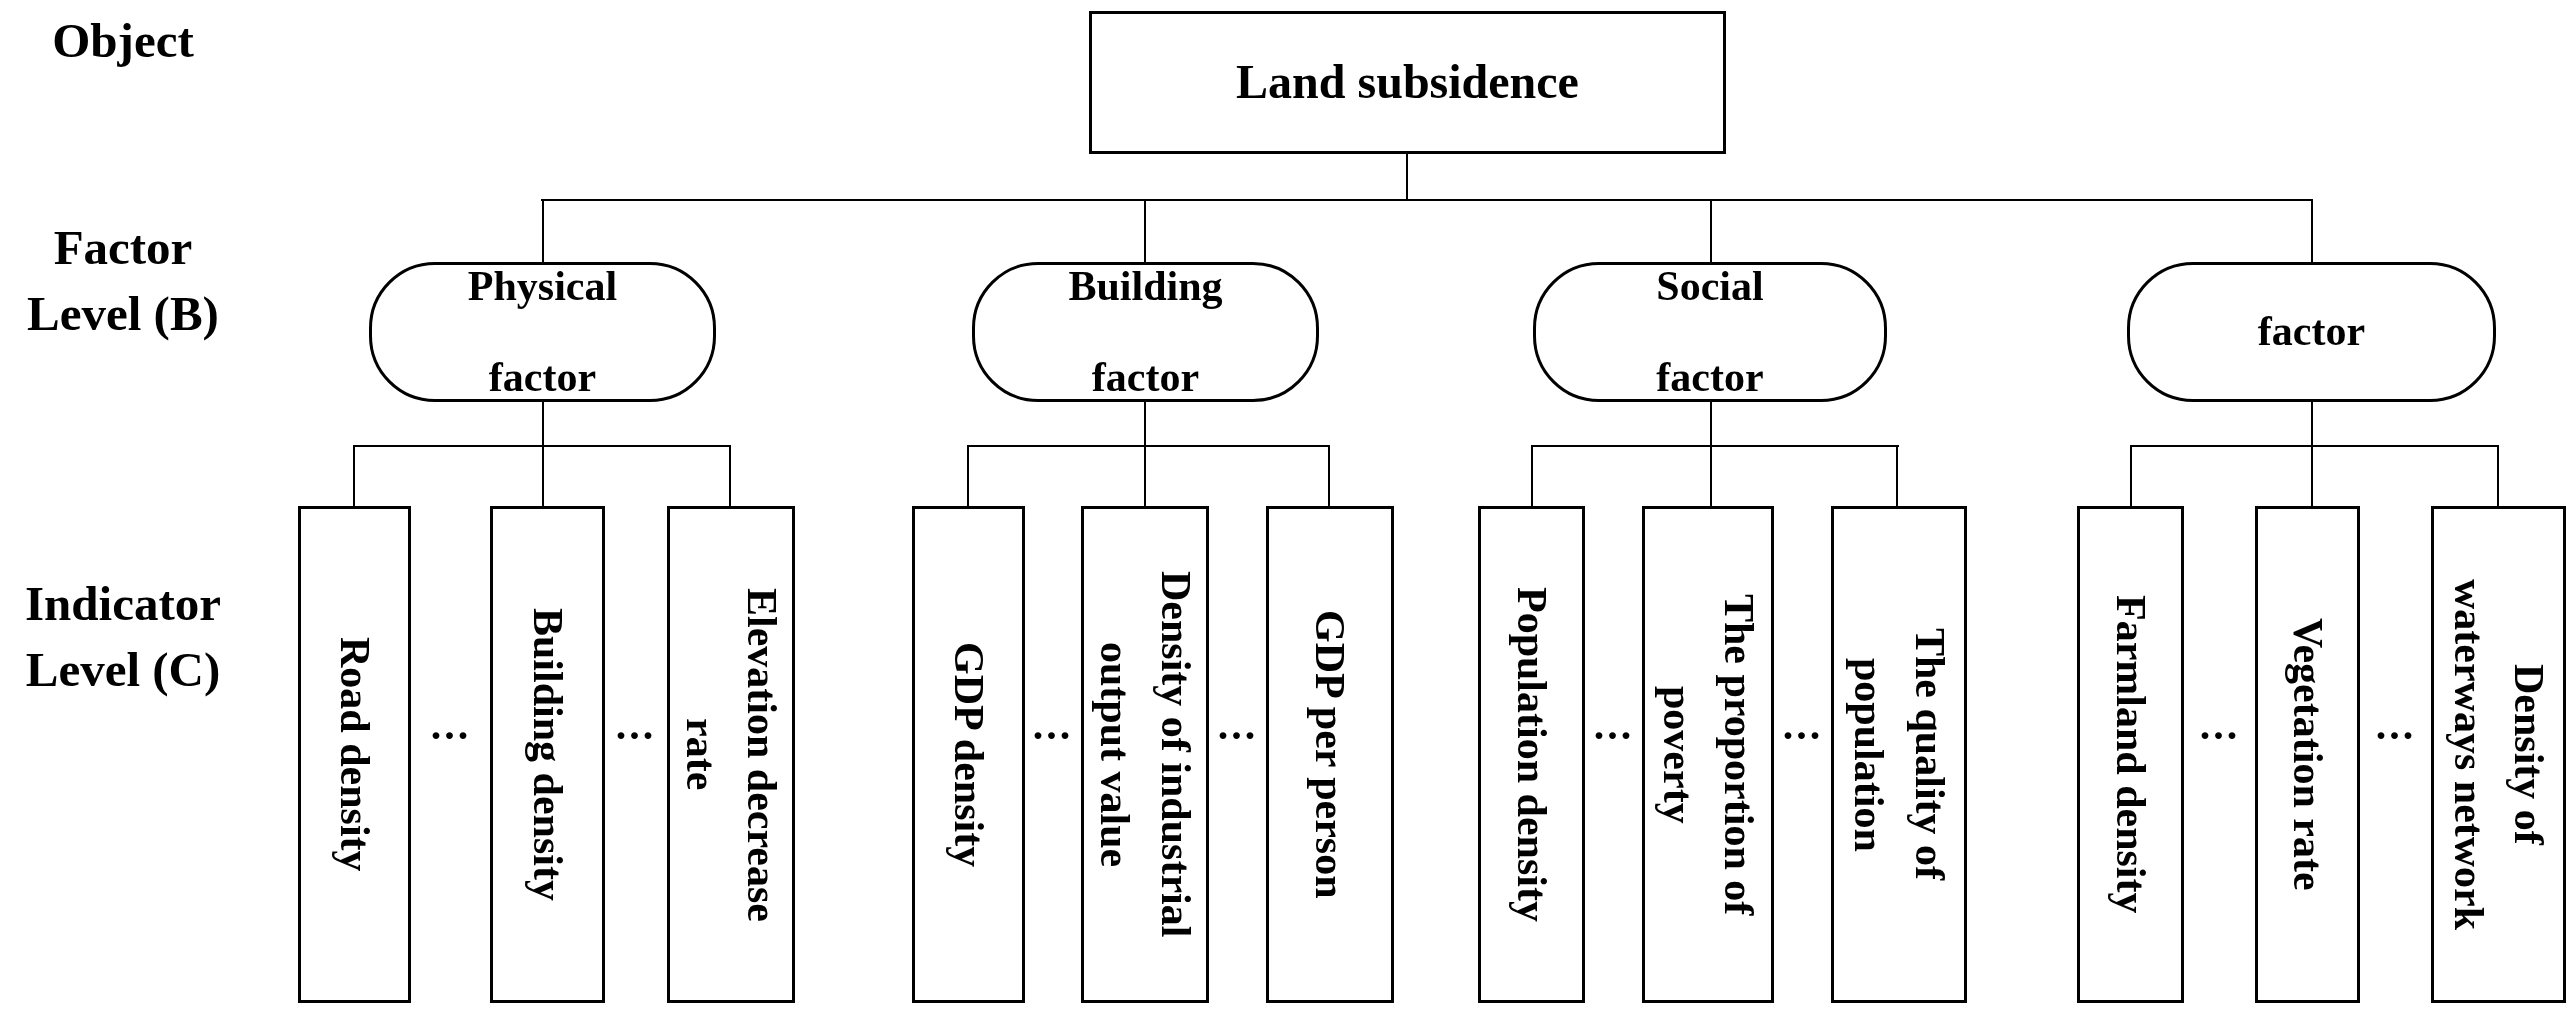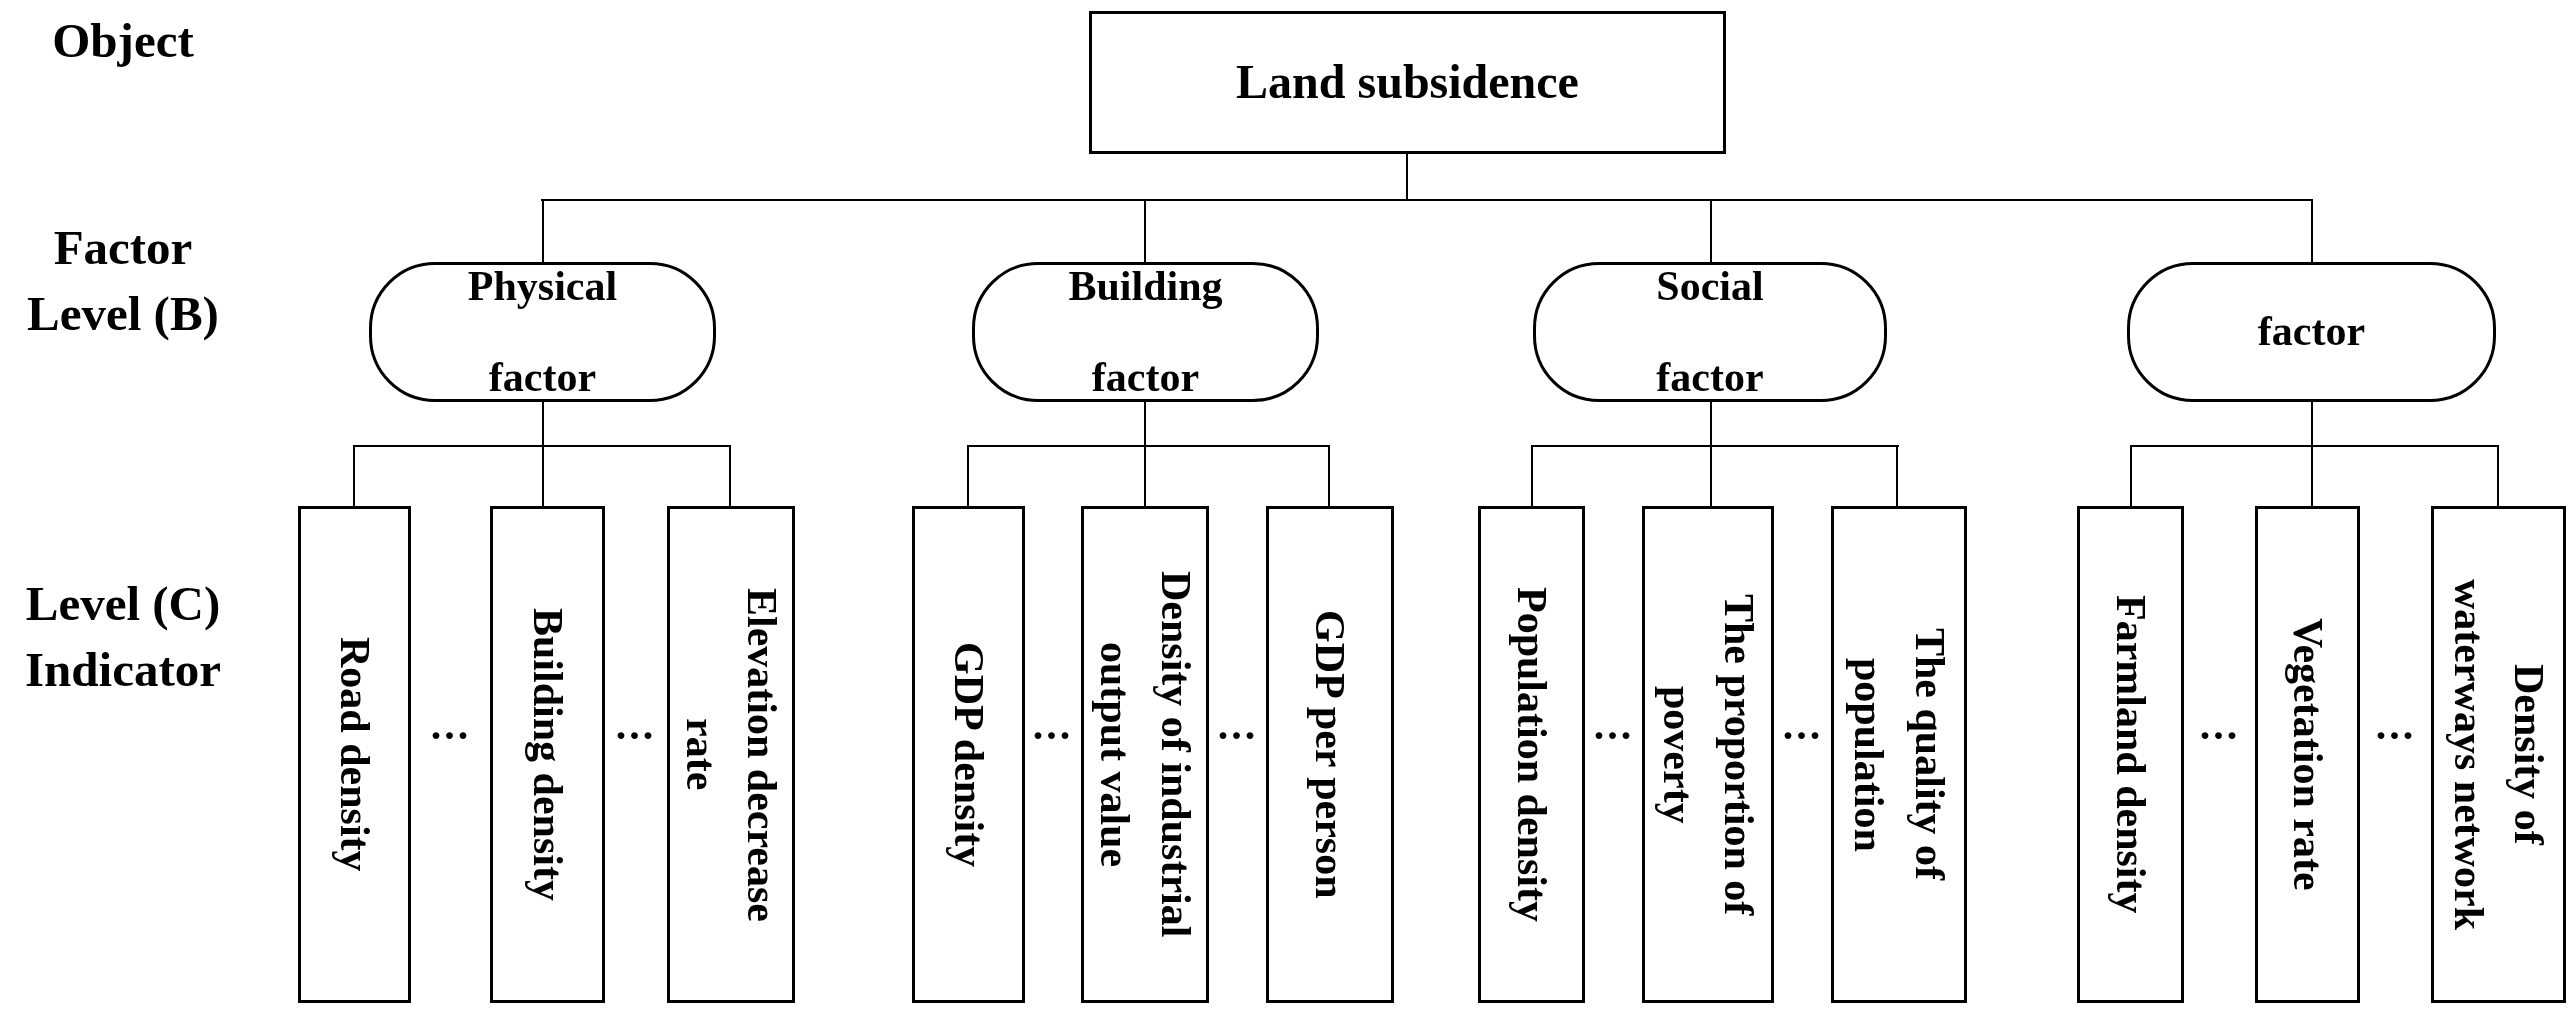--- a/index.html
+++ b/index.html
@@ -35,22 +35,22 @@
 <body>
 
 <div class="lvl" style="top:7.5px">
   <div>Object</div>
 </div>
 <div class="lvl" style="top:215px">
   <div>Factor</div>
   <div>Level (B)</div>
 </div>
 <div class="lvl" style="top:571px">
+  <div>Indicator</div>
   <div>Level (C)</div>
-  <div>Indicator</div>
 </div>
 
 <div class="root">
   <div>Land subsidence</div>
 </div>
 
 <div class="ln" style="left:1406px;top:154px;width:2.3px;height:47px"></div>
 <div class="ln" style="left:541px;top:199px;width:1772px;height:2.3px"></div>
 <div class="ln" style="left:542px;top:200px;width:2.3px;height:62px"></div>
 <div class="ln" style="left:1144px;top:200px;width:2.3px;height:62px"></div>

